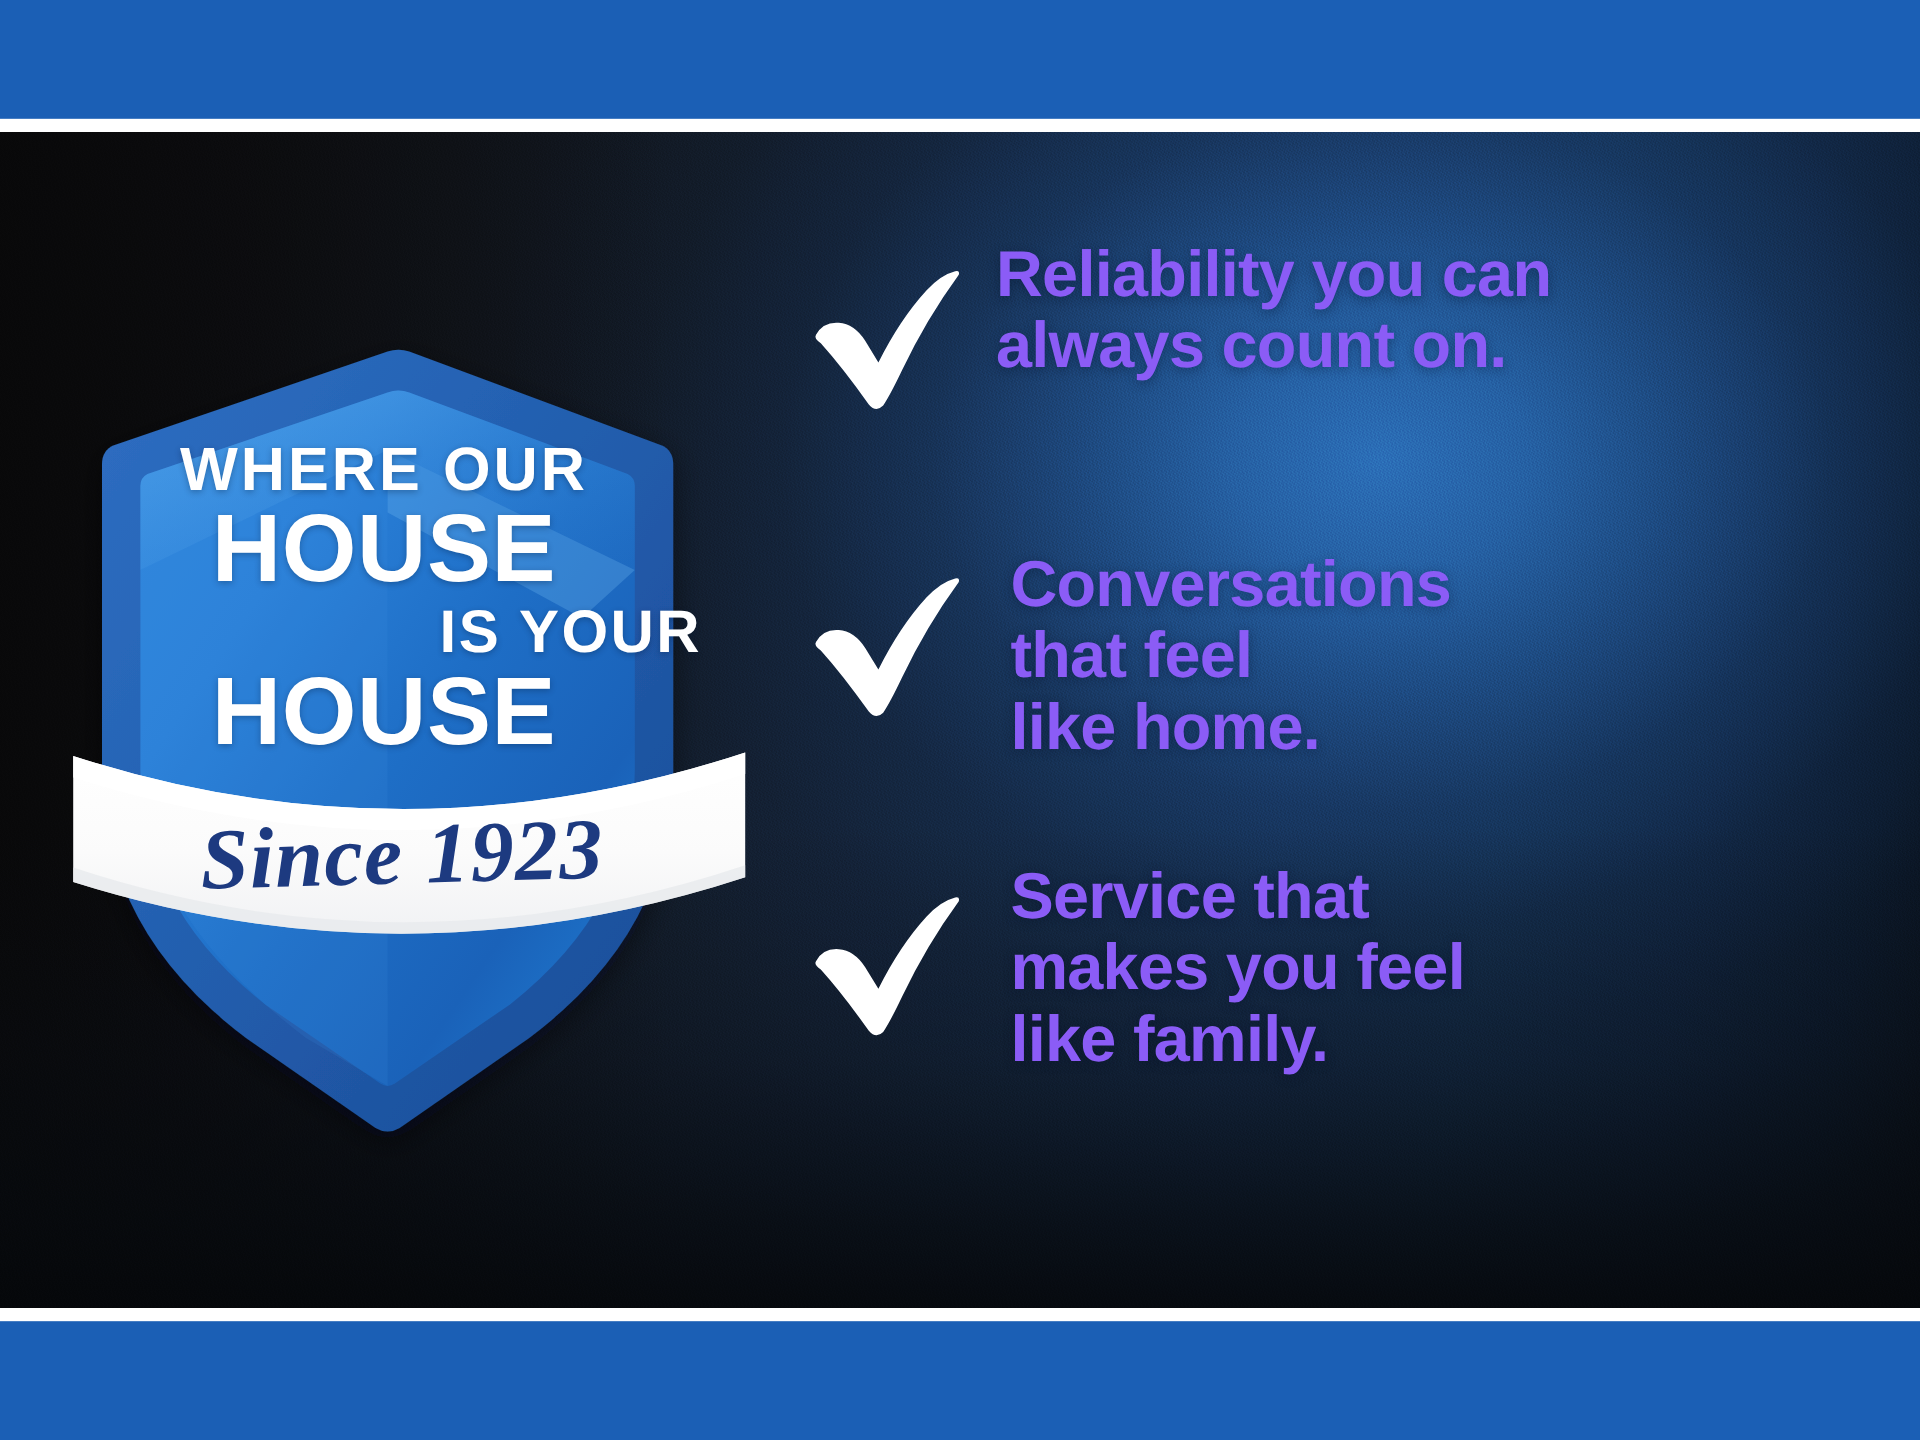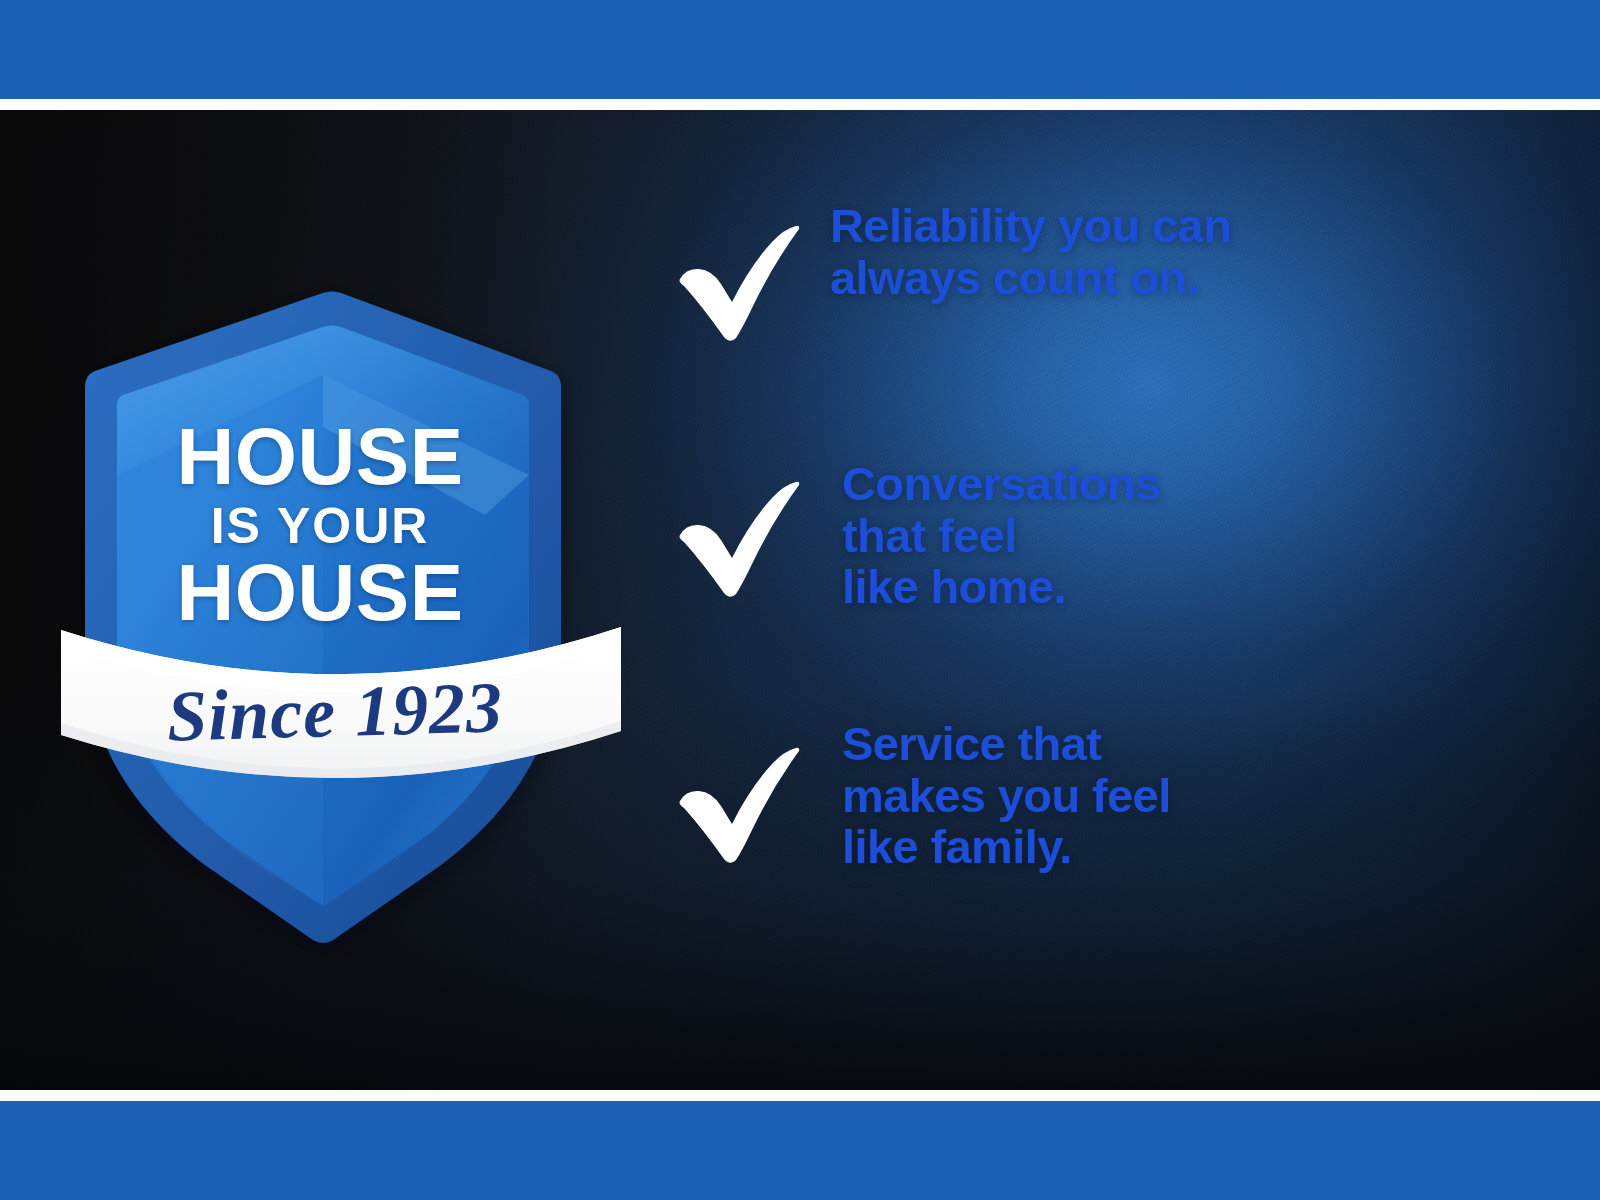--- a/index.html
+++ b/index.html
@@ -135,21 +135,21 @@
     color: #ffffff;
     font-family: "Liberation Sans", sans-serif;
     font-weight: 700;
     letter-spacing: 0.5px;
     line-height: 1;
     white-space: nowrap;
     text-shadow: 0 2px 5px rgba(4,25,55,0.32);
   }
   #shield-line-1 { top: 190px; font-size: 51px; letter-spacing: 2.5px; }
   #shield-line-2 { top: 242px; font-size: 80px; letter-spacing: 0.5px; }
-  #shield-line-3 { top: 326px; font-size: 50px; letter-spacing: 2.0px; }
+  #shield-line-3 { top: 326px; font-size: 50px; letter-spacing: 2.0px; text-align: right; }
   #shield-line-4 { top: 378px; font-size: 80px; letter-spacing: 0.5px; }
 
   #ribbon-text {
     position: absolute;
     left: 0;
     top: 501px;
     width: 560px;
     text-align: center;
     color: #1d3a80;
     font-family: "Liberation Serif", serif;
@@ -175,24 +175,24 @@
   }
   .benefit .check-wrap {
     position: absolute;
     left: 0;
     width: 135px;
     height: 120px;
   }
   .benefit .benefit-text {
     display: block;
     margin-left: 158px;
-    color: #1d4ed8;
+    color: #8b5cf6;
     font-family: "Liberation Sans", sans-serif;
     font-weight: 700;
-    font-size: 47px;
+    font-size: 54px;
     line-height: 1.10;
     letter-spacing: -0.6px;
     white-space: pre-line;
     text-shadow: 0 2px 9px rgba(3,18,42,0.38);
   }
   #benefit-0 { height: 258px; }
   #benefit-0 .check-wrap { top: 24px; }
   #benefit-1 { height: 295px; }
   #benefit-1 .check-wrap { top: 28px; }
   #benefit-2 { height: 260px; }
@@ -290,20 +290,21 @@
       <g>
         <path d="M 6 455
                  Q 285 545 566 452
                  L 566 556
                  Q 285 648 6 560 Z" fill="url(#gradRibbon)"></path>
         <path d="M 6 455 Q 285 545 566 452 L 566 470 Q 285 562 6 473 Z" fill="#ffffff" opacity="0.9"></path>
         <path d="M 6 548 Q 285 640 566 546 L 566 556 Q 285 648 6 560 Z" fill="#e7e9ec" opacity="0.75"></path>
       </g>
     </svg>
 
+    <div class="shield-text" id="shield-line-1">WHERE OUR</div>
     <div class="shield-text" id="shield-line-2">HOUSE</div>
     <div class="shield-text" id="shield-line-3">IS YOUR</div>
     <div class="shield-text" id="shield-line-4">HOUSE</div>
 
     <div id="ribbon-text">Since 1923</div>
   </div>
 
   <div id="benefits">
 
     <div class="benefit" id="benefit-0">

